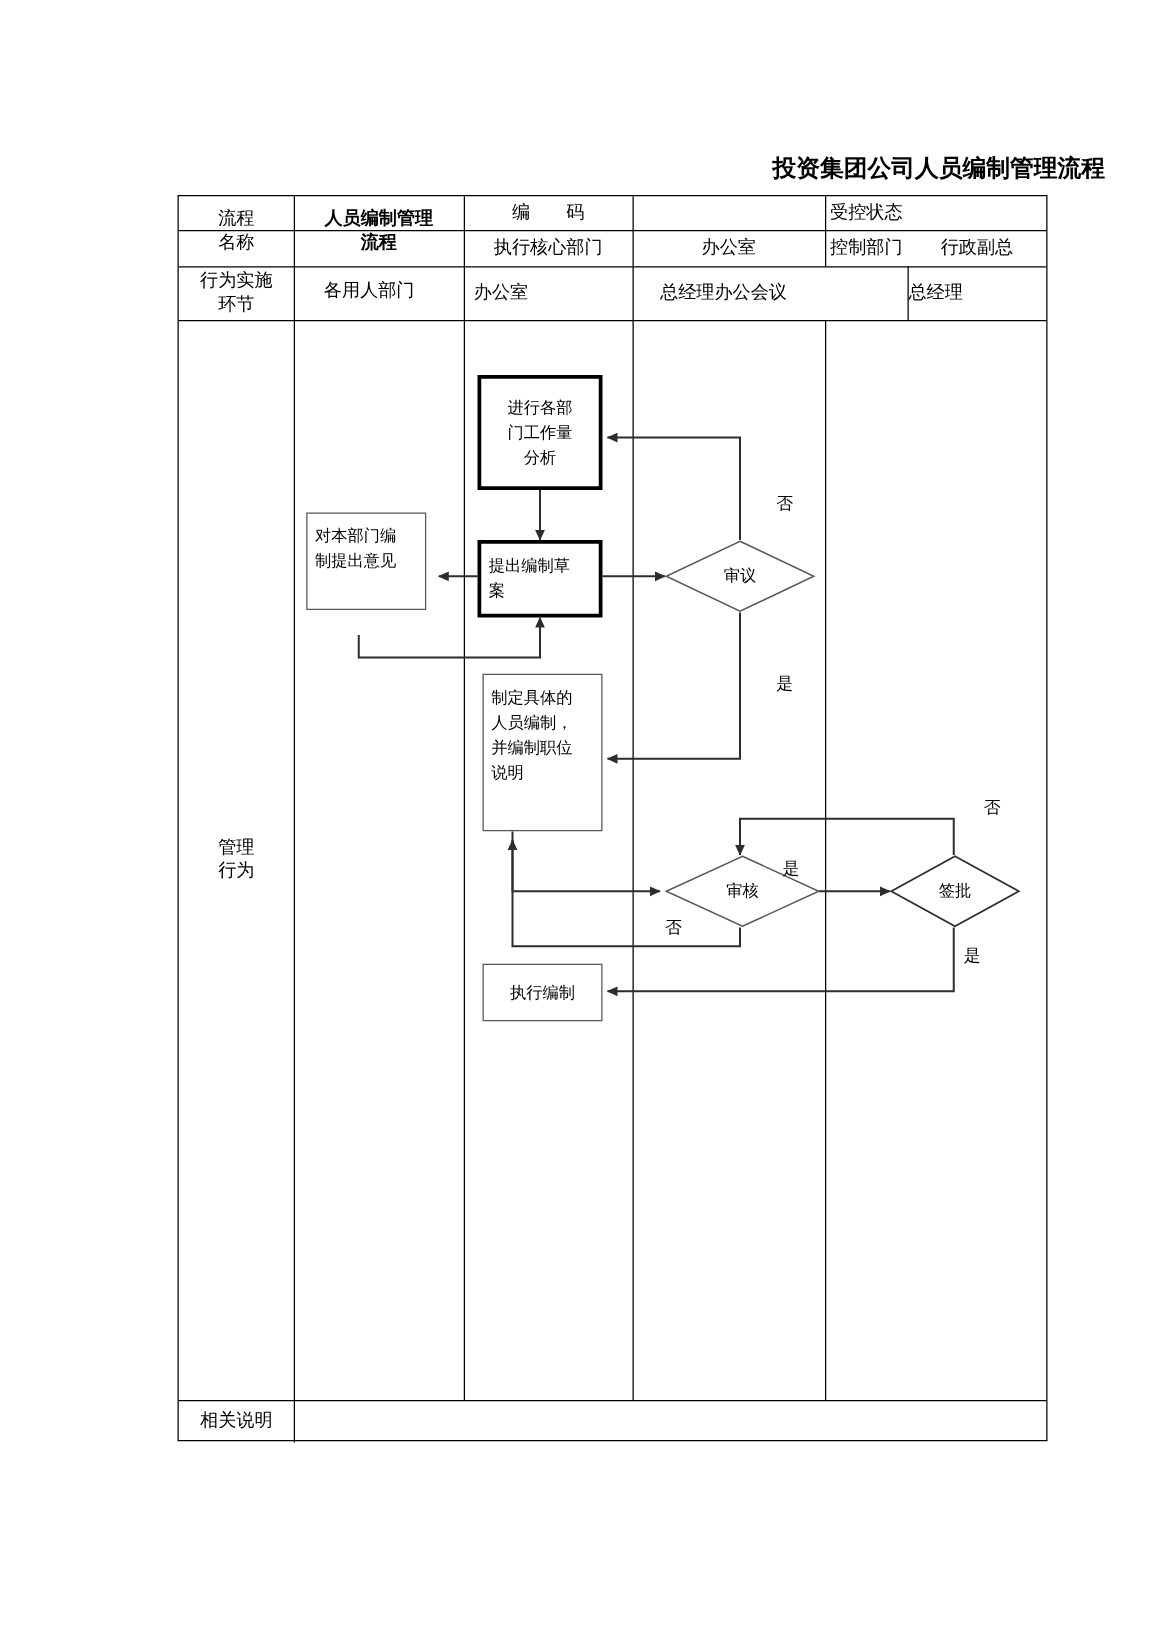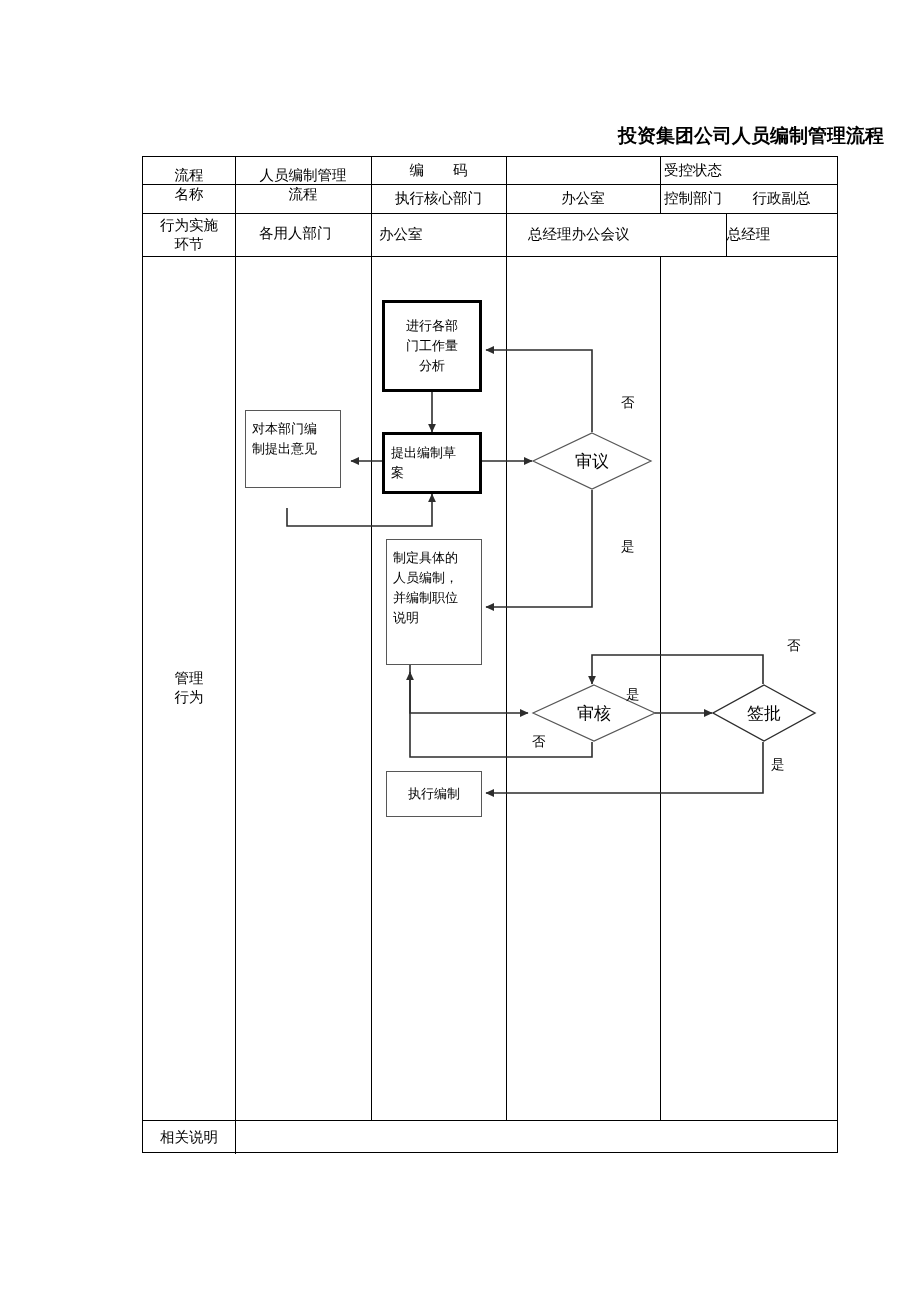--- a/index.html
+++ b/index.html
@@ -41,21 +41,21 @@
   .cell{
     position:absolute;
     display:flex;align-items:center;justify-content:center;
     font-size:14.5px;
     line-height:19px;
     text-align:center;
     white-space:pre-line;
     color:#000;
   }
   .cell.left{justify-content:flex-start;padding-left:8px;}
-  .bold{font-weight:normal;}
+  .bold{font-weight:bold;}
 
   
   .node{
     position:absolute;
     box-sizing:border-box;
     background:#fff;
     border:1px solid #575757;
     display:flex;align-items:center;justify-content:center;
     text-align:center;
     font-size:13px;
@@ -65,21 +65,21 @@
     z-index:5;
   }
   .node.thick{border:3px solid #000;}
   .node.pad{padding:2px 6px;}
 
   .diamond-wrap{position:absolute;z-index:5;}
   .diamond-wrap svg{display:block;overflow:visible;}
   .diamond-label{
     position:absolute;left:0;top:0;width:100%;height:100%;
     display:flex;align-items:center;justify-content:center;
-    font-size:17px;color:#000;
+    font-size:13px;color:#000;
   }
 
   .yn{
     position:absolute;
     font-size:13.5px;
     color:#000;
     z-index:6;
   }
 
   #wires{position:absolute;left:0;top:0;width:920px;height:1301px;z-index:2;pointer-events:none;}

